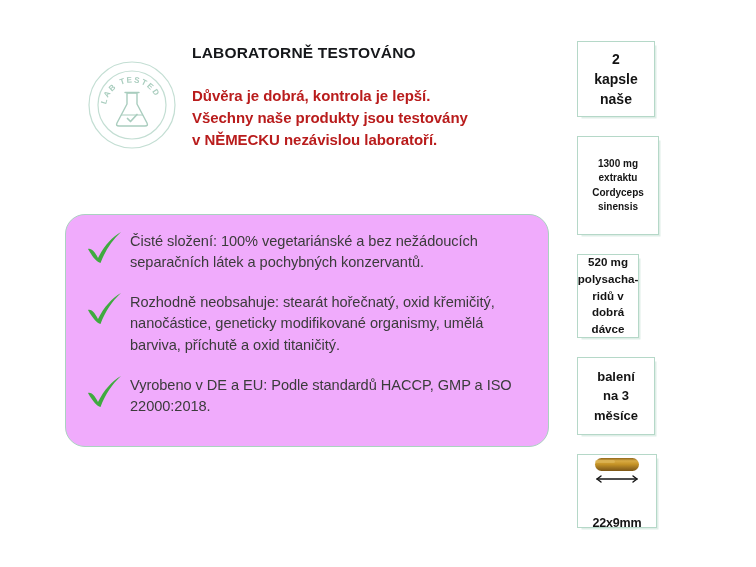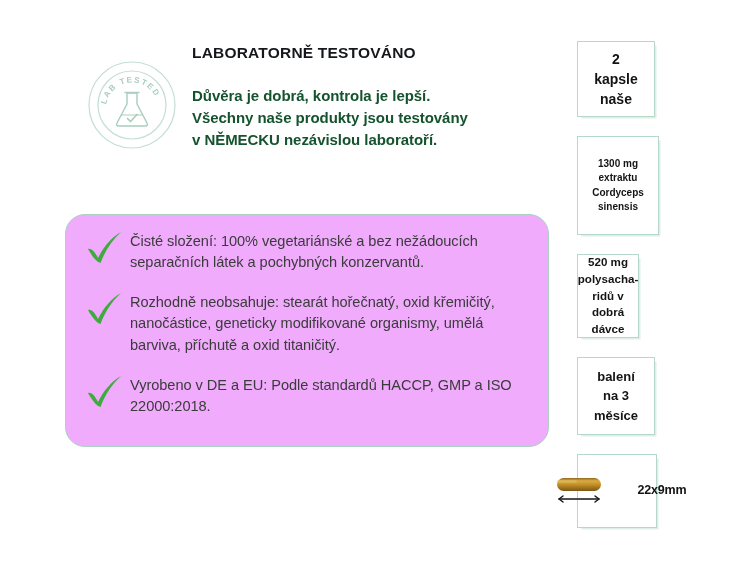--- a/index.html
+++ b/index.html
@@ -38,21 +38,21 @@
     font-size: 15.5px;
     font-weight: bold;
     letter-spacing: 0.2px;
     color: #15171a;
     line-height: 1.2;
     margin: 0 0 22px 0;
   }
   .header-line {
     font-size: 15px;
     font-weight: bold;
-    color: #14532d;
+    color: #b91c1c;
     line-height: 1.48;
     letter-spacing: -0.05px;
   }
 
   
   #checklist-panel {
     position: absolute;
     left: 65px;
     top: 214px;
     width: 484px;
@@ -113,21 +113,21 @@
   .fact-line { display: block; }
 
   #fact-box-0 { height: 76px; margin-bottom: 19px; font-size: 14px; line-height: 1.45; }
   #fact-box-1 { height: 99px; margin-bottom: 19px; font-size: 10px; line-height: 1.42; width: 82px; }
   #fact-box-2 { height: 84px; margin-bottom: 19px; font-size: 11.6px; line-height: 1.45; width: 62px; }
   #fact-box-3 { height: 78px; margin-bottom: 19px; font-size: 13px; line-height: 1.5; width: 78px; }
   #fact-box-4 { height: 74px; width: 80px; }
 
   #capsule-wrap {
     display: flex;
-    flex-direction: row;
+    flex-direction: column;
     align-items: center;
     justify-content: center;
     gap: 28px;
   }
   #capsule-graphic { display: block; width: 62px; height: 38px; }
   #capsule-size-label {
     font-size: 12.5px;
     font-weight: bold;
     color: #141414;
     letter-spacing: -0.2px;

